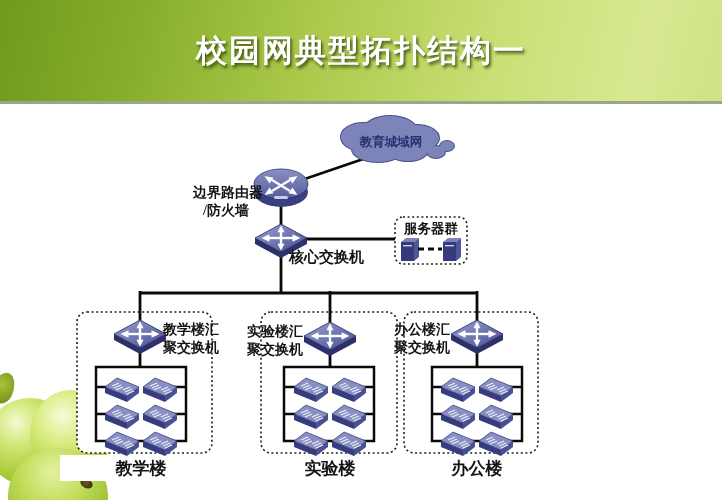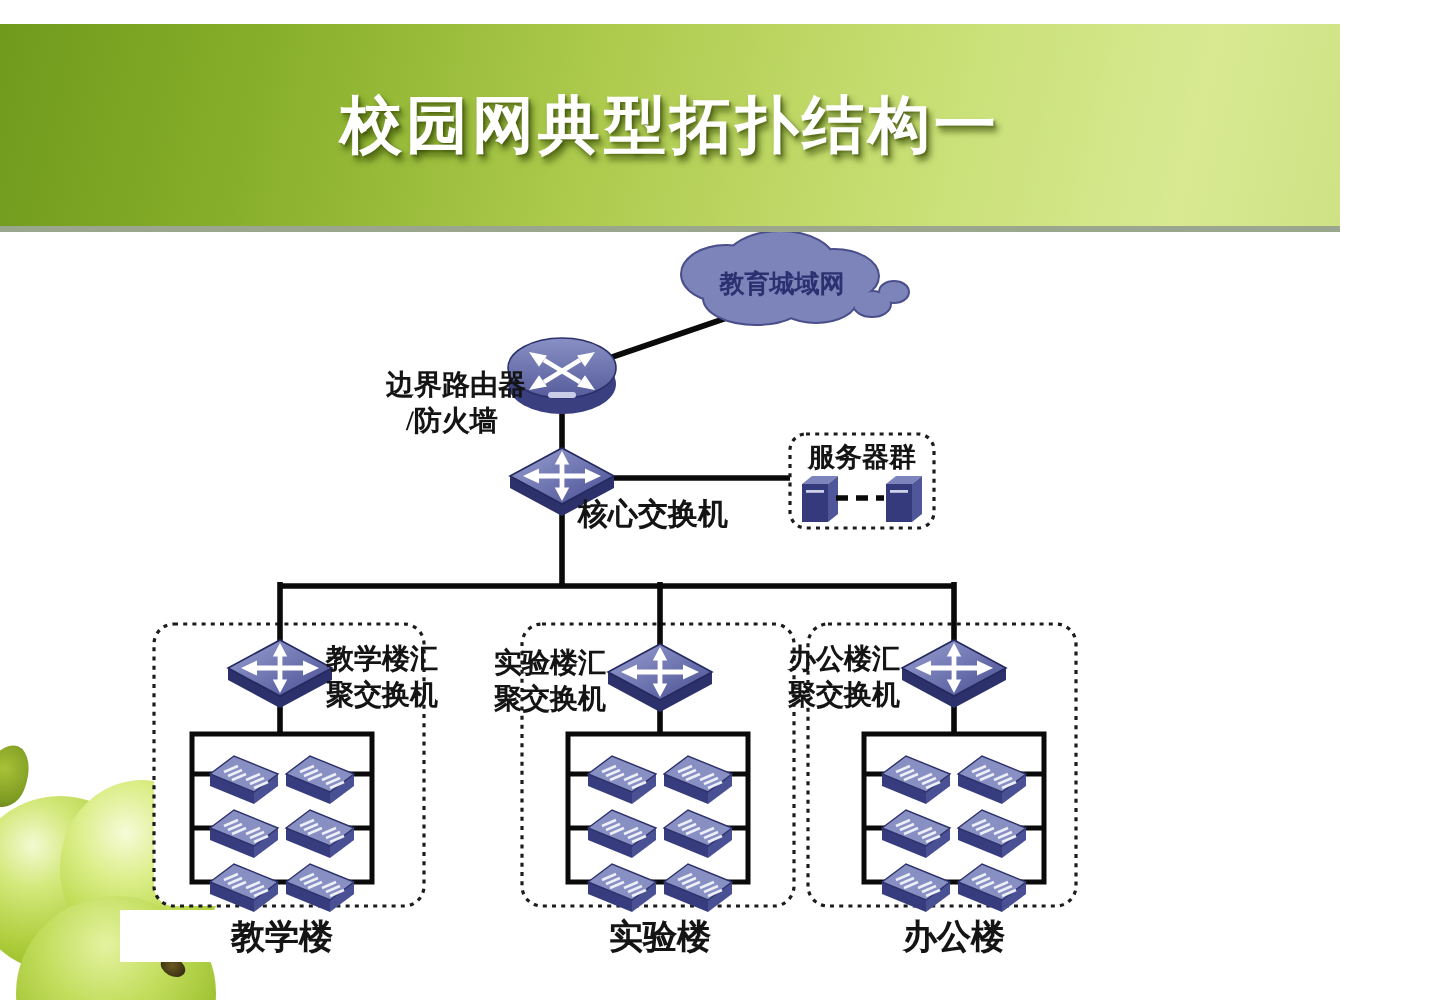--- a/index.html
+++ b/index.html
@@ -1,19 +1,19 @@
 <!DOCTYPE html>
 <html><head>
 <meta charset="utf-8">
 <style>
   html,body{margin:0;padding:0;background:#fff;}
   .slide{position:relative;width:722px;height:500px;overflow:hidden;background:#ffffff;
          font-family:"Liberation Serif",serif;}
   
-  .header{position:absolute;left:0;top:12px;width:670px;height:101px;
+  .header{position:absolute;left:0;top:0;width:722px;height:101px;
           background:linear-gradient(103deg,#6f9a1c 0%,#88af2b 20%,#aecb4e 45%,#c8df74 68%,#d8e992 88%,#cfe284 100%);
           border-bottom:3px solid #9aa78d;
           display:flex;align-items:center;justify-content:center;z-index:3;}
   .header h1{margin:0;font-size:31px;font-weight:600;letter-spacing:2px;color:#ffffff;
              text-shadow:2px 3px 3px rgba(45,65,0,.65),1px 1px 1px rgba(60,80,0,.5);}
   
   .apples{position:absolute;left:0;top:0;width:722px;height:500px;z-index:1;}
   .apple{position:absolute;border-radius:50%;}
   .a1{left:-15px;top:398px;width:90px;height:88px;
       background:radial-gradient(circle at 35% 28%,#f3fad2 0%,#d3e87a 25%,#abcb38 60%,#85ab1d 100%);}

